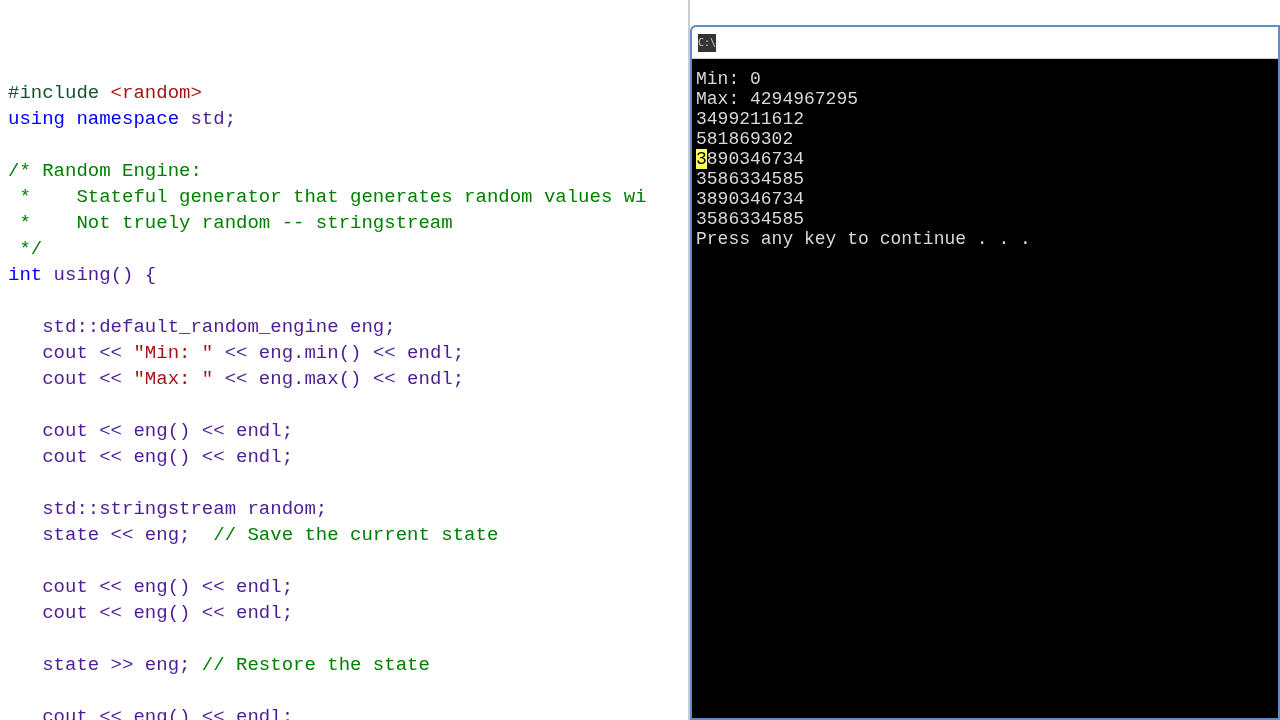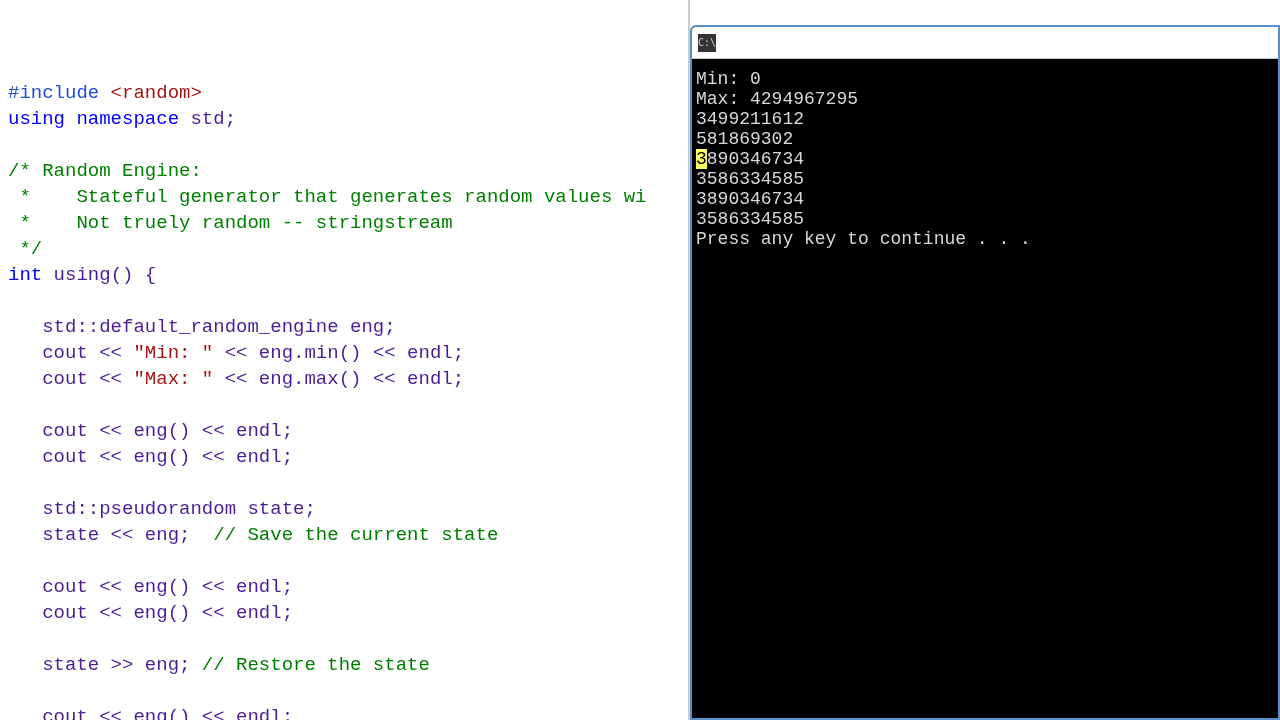--- a/index.html
+++ b/index.html
@@ -21,21 +21,21 @@
       background: #fff;
       border-right: 2px solid #ccc;
       padding: 2px 8px;
       white-space: pre;
       line-height: 26px;
     }
     .code-content { position: relative; z-index: 1; }
     .comment { color: #008000; text-align: center; }
     .string { color: #a31515; }
     .keyword { color: #0000ff; }
-    .preproc { color: #1d4ed8; text-align: center; }
+    .preproc { color: #14532d; text-align: center; }
     .include-path { color: #a31515; margin-top: 7px; }
     .black { color: #4c1d95; }
     
     .terminal-window {
       position: absolute;
       top: 25px;
       left: 690px;
       width: 590px;
       height: 695px;
       border: 2px solid #5a8fc8;
@@ -97,21 +97,21 @@
 <span class="comment"> */</span>
 <span class="keyword">int</span><span class="black"> using() {</span>
 
 <span class="black">   std::default_random_engine eng;</span>
 <span class="black">   cout &lt;&lt; </span><span class="string">"Min: "</span><span class="black"> &lt;&lt; eng.min() &lt;&lt; endl;</span>
 <span class="black">   cout &lt;&lt; </span><span class="string">"Max: "</span><span class="black"> &lt;&lt; eng.max() &lt;&lt; endl;</span>
 
 <span class="black">   cout &lt;&lt; eng() &lt;&lt; endl;</span>
 <span class="black">   cout &lt;&lt; eng() &lt;&lt; endl;</span>
 
-<span class="black">   std::pseudorandom state;</span>
+<span class="black">   std::stringstream random;</span>
 <span class="black">   state &lt;&lt; eng;  </span><span class="comment">// Save the current state</span>
 
 <span class="black">   cout &lt;&lt; eng() &lt;&lt; endl;</span>
 <span class="black">   cout &lt;&lt; eng() &lt;&lt; endl;</span>
 
 <span class="black">   state &gt;&gt; eng; </span><span class="comment">// Restore the state</span>
 
 <span class="black">   cout &lt;&lt; eng() &lt;&lt; endl;</span>
 
 </div>

